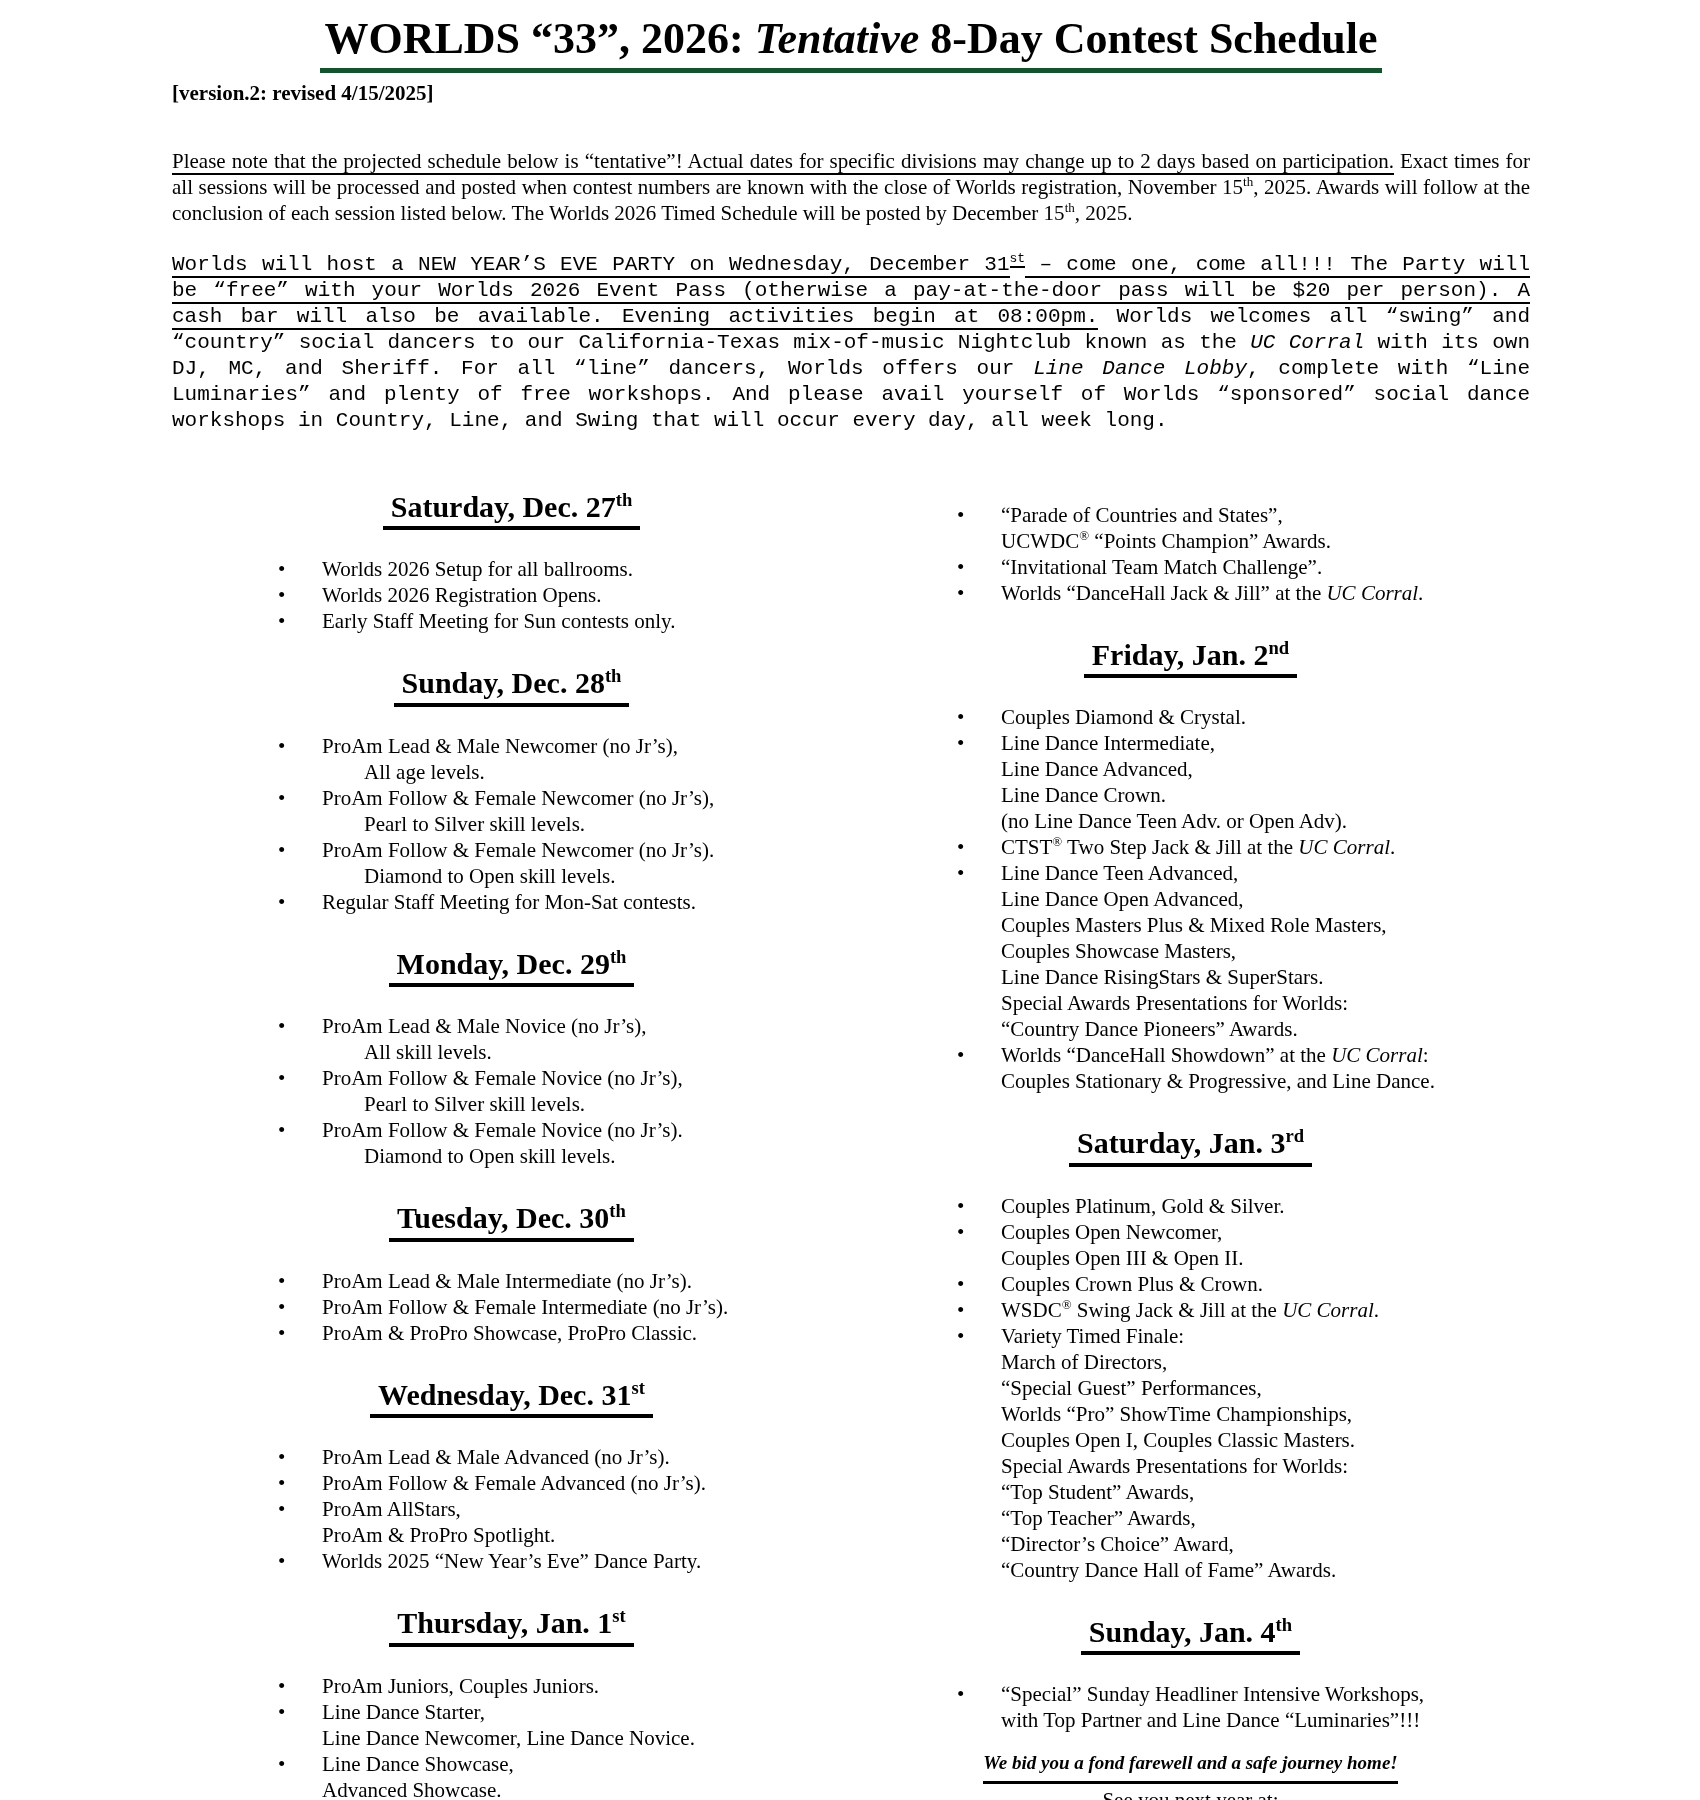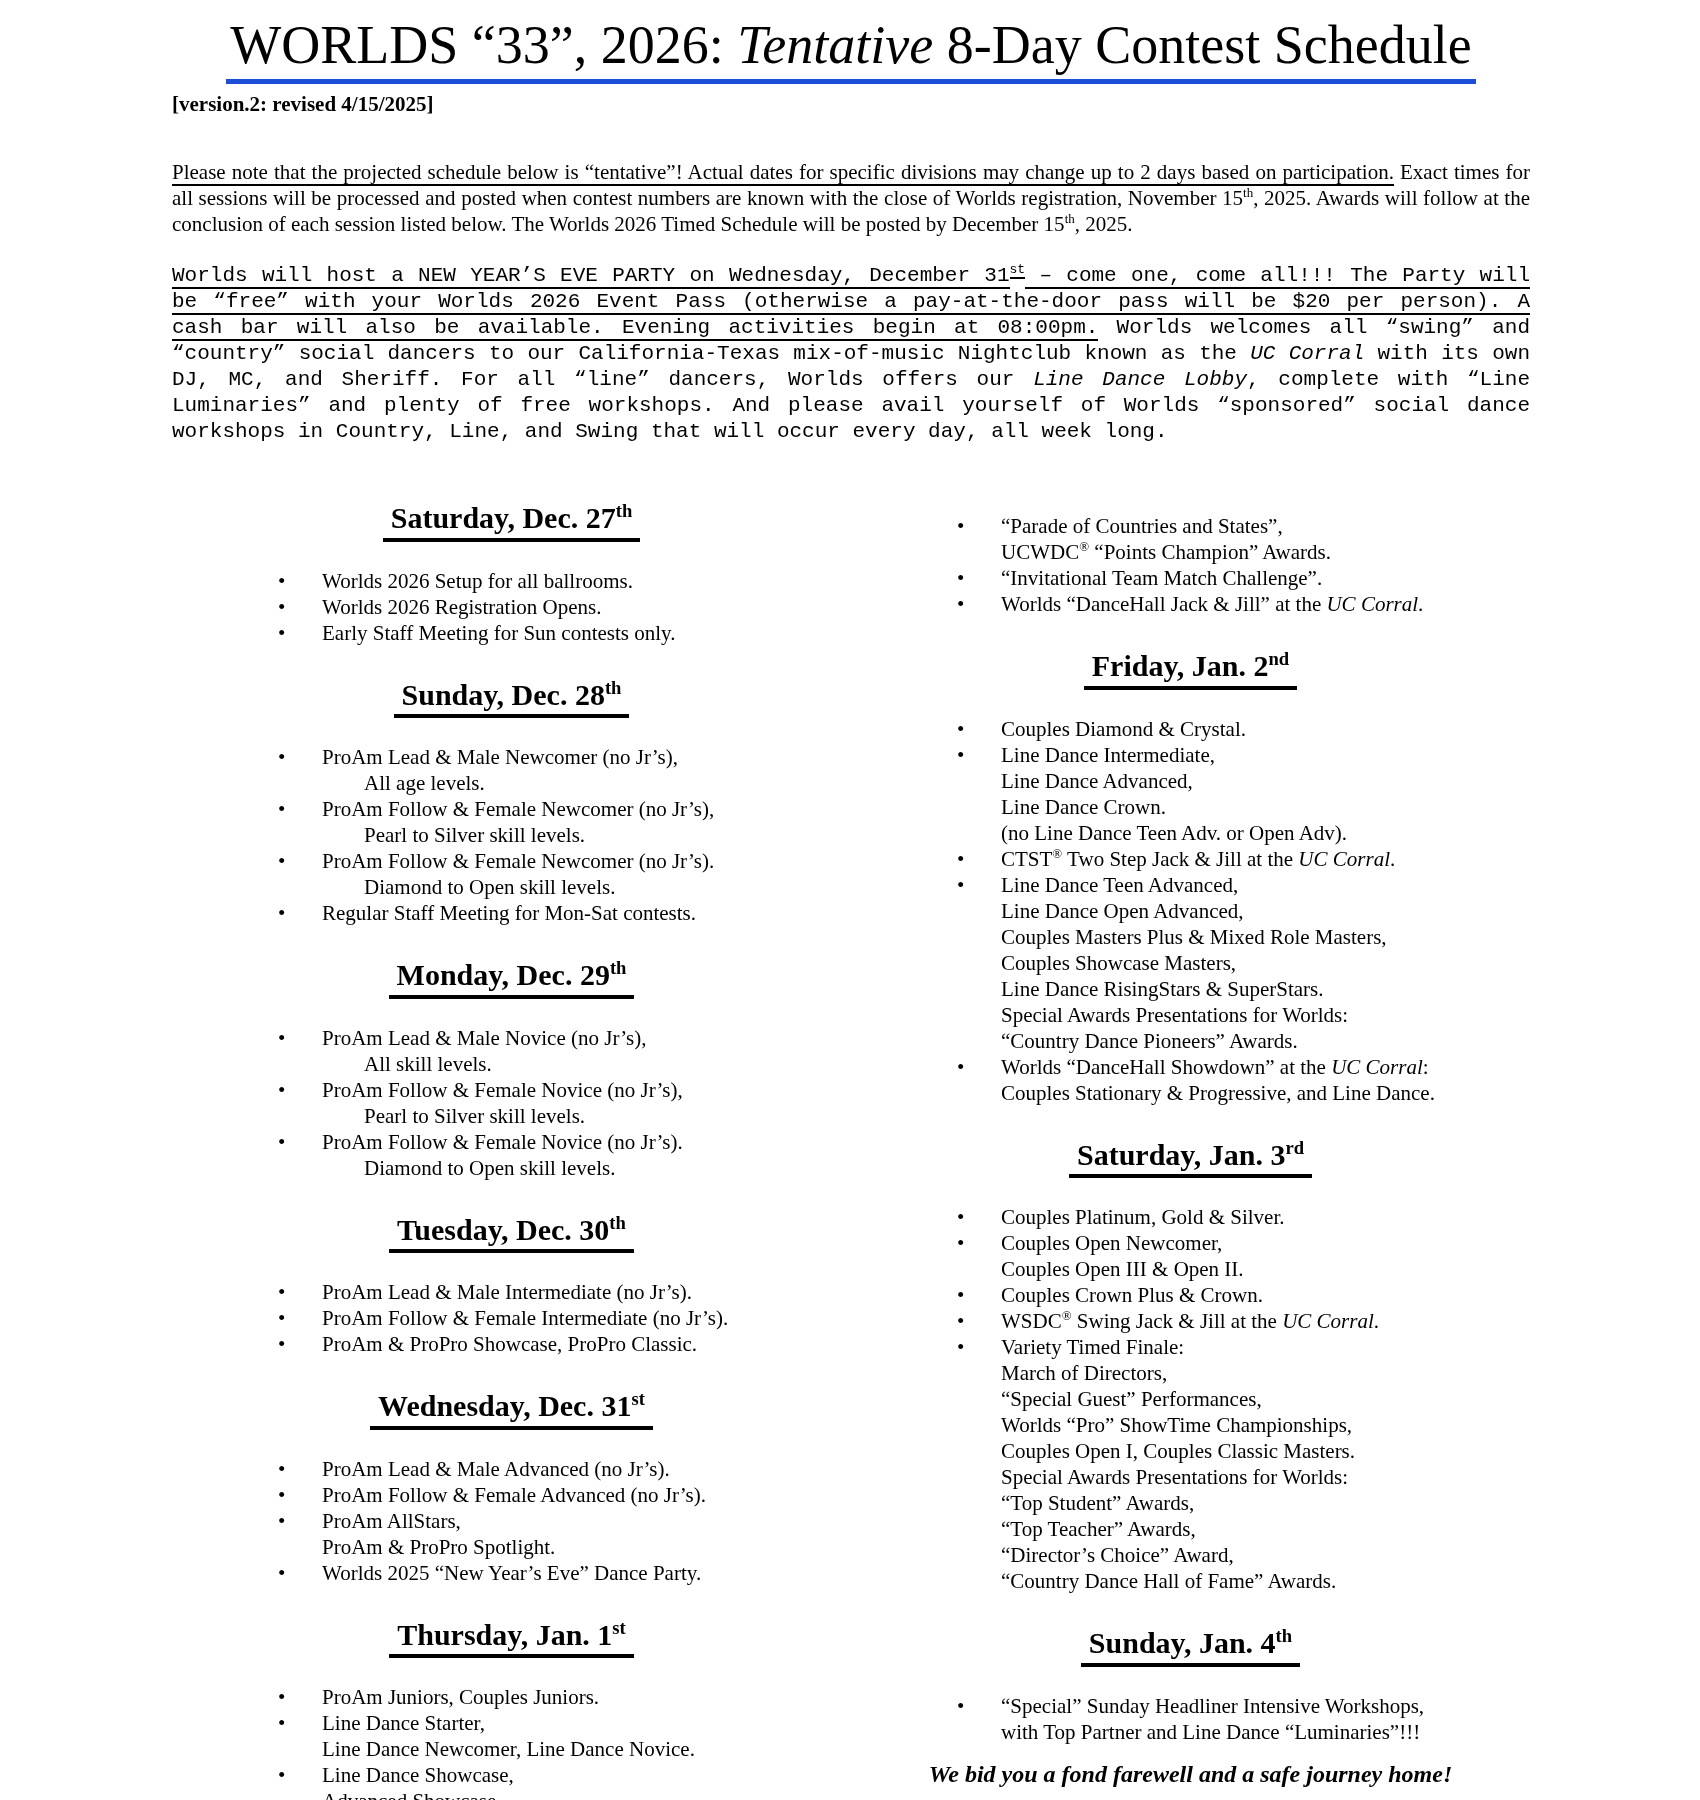--- a/index.html
+++ b/index.html
@@ -6,22 +6,22 @@
   body {
     width: 1700px; height: 1800px; overflow: hidden;
     color: #000;
     font-family: "Liberation Serif", "DejaVu Serif", serif;
   }
   .page { box-sizing: border-box; width: 1700px; height: 1800px; padding: 14px 170px 0 172px; }
 
   
   .doc-title { text-align: center; }
   .title-inner {
-    display: inline-block; font-weight: 400; font-size: 54px; line-height: 1.15;
-    border-bottom: 5px solid #1d4ed8; padding: 0 4px 3px;
+    display: inline-block; font-weight: 700; font-size: 44px; line-height: 1.15;
+    border-bottom: 5px solid #14532d; padding: 0 4px 3px;
     white-space: nowrap;
   }
   .version { text-align: left; font-weight: 700; font-size: 21px; margin-top: 8px; }
 
   
   .intro { margin-top: 42px; font-size: 21px; line-height: 26px; text-align: justify; }
   .intro-p { margin: 0; }
   .intro-p + .intro-p { margin-top: 26px; font-family: Liberation Mono, monospace; }
 
   
@@ -44,22 +44,22 @@
   .list { list-style: none; margin: 0; padding: 0; font-size: 21px; line-height: 26px; }
   .cont-list { margin-top: 12px; }
   .item { position: relative; padding-left: 150px; }
   .item::before { content: "\2022"; position: absolute; left: 106px; top: 0; }
   .line { white-space: nowrap; }
   .line.ind { padding-left: 42px; }
 
   
   .footer { margin-top: 16px; text-align: center; font-size: 21px; line-height: 26px; }
   .farewell {
-    display: inline-block; font-weight: 700; font-style: italic; font-size: 24px;
-    border-bottom: 3px solid #000; padding-bottom: 15px; margin-bottom: 3px; white-space: nowrap;
+    display: inline-block; font-weight: 700; font-style: italic; font-size: 19px;
+    border-bottom: 3px solid #000; padding-bottom: 5px; margin-bottom: 3px; white-space: nowrap;
   }
   .footer-line { white-space: nowrap; }
 </style>
 </head>
 <body>
 
 <div class="page">
   <div class="doc-title">
     <span class="title-inner" id="title-inner"><span>WORLDS “33”, 2026: </span><span class="it">Tentative</span><span> 8-Day Contest Schedule</span></span>
   </div>

